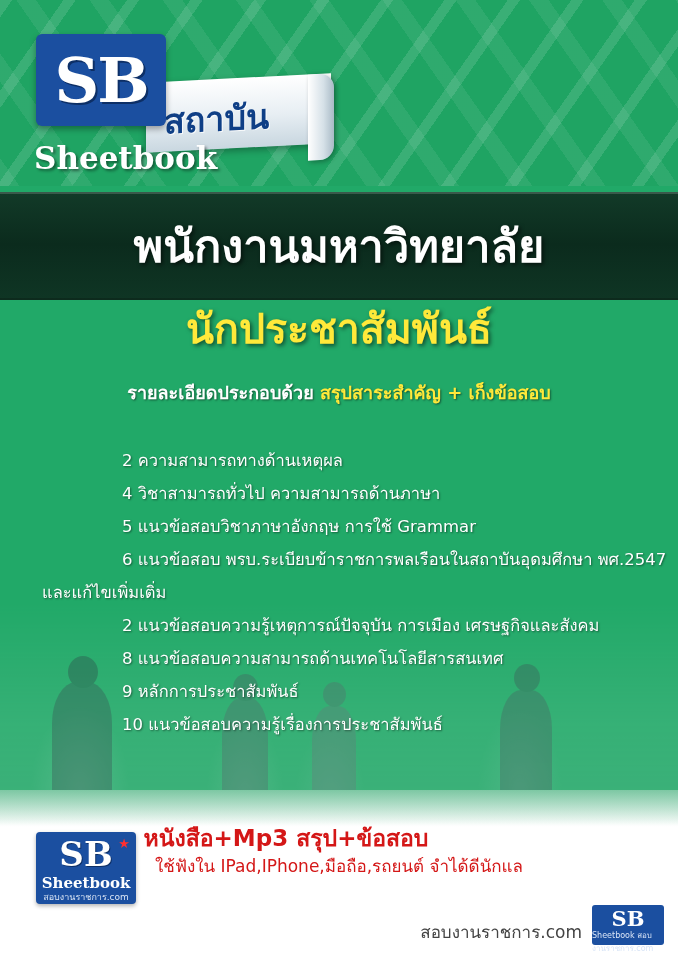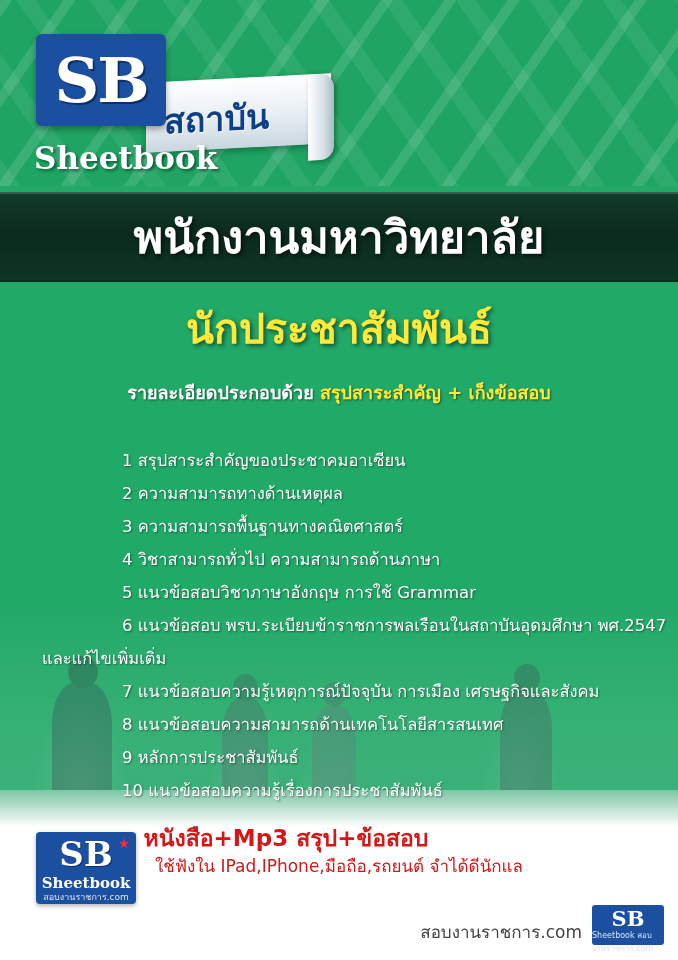--- a/index.html
+++ b/index.html
@@ -92,21 +92,21 @@
   }
   .sheetbook-word {
     position: absolute; left: 34px; top: 140px;
     font-family: "DejaVu Serif", "Liberation Serif", serif;
     font-size: 31px; font-weight: bold; color: #ffffff;
     text-shadow: 2px 2px 3px rgba(0,0,0,0.45);
   }
 
   
   .title-bar {
-    position: absolute; left: 0; top: 192px; width: 678px; height: 90px;
+    position: absolute; left: 0; top: 192px; width: 678px; height: 108px;
     background: linear-gradient(180deg, #123a28 0%, #0b2b1d 48%, #0f3524 100%);
     border-top: 2px solid rgba(255,255,255,0.18);
     border-bottom: 2px solid rgba(0,0,0,0.25);
     display: flex; align-items: center; justify-content: center;
   }
   .title-main {
     font-size: 45px; font-weight: bold; color: #ffffff;
     letter-spacing: 0px;
     text-shadow: 2px 2px 4px rgba(0,0,0,0.6);
     white-space: nowrap;
@@ -227,28 +227,26 @@
     <div class="title-main">พนักงานมหาวิทยาลัย</div>
   </div>
 
   <div class="subtitle">นักประชาสัมพันธ์</div>
 
   <div class="detail-line">
     <span class="detail-white">รายละเอียดประกอบด้วย </span><span class="detail-yellow">สรุปสาระสำคัญ + เก็งข้อสอบ</span>
   </div>
 
   <div class="contents">
-    <div class="c-item">1 สรุปสาระสำคัญของประชาคมอาเซียน</div>
     <div class="c-item">2 ความสามารถทางด้านเหตุผล</div>
-    <div class="c-item">3 ความสามารถพื้นฐานทางคณิตศาสตร์</div>
     <div class="c-item">4 วิชาสามารถทั่วไป ความสามารถด้านภาษา</div>
     <div class="c-item">5 แนวข้อสอบวิชาภาษาอังกฤษ การใช้ Grammar</div>
     <div class="c-item">6 แนวข้อสอบ พรบ.ระเบียบข้าราชการพลเรือนในสถาบันอุดมศึกษา พศ.2547</div>
     <div class="c-item c-cont" style="margin-left:-80px;">และแก้ไขเพิ่มเติ่ม</div>
-    <div class="c-item">7 แนวข้อสอบความรู้เหตุการณ์ปัจจุบัน การเมือง เศรษฐกิจและสังคม</div>
+    <div class="c-item">2 แนวข้อสอบความรู้เหตุการณ์ปัจจุบัน การเมือง เศรษฐกิจและสังคม</div>
     <div class="c-item">8 แนวข้อสอบความสามารถด้านเทคโนโลยีสารสนเทศ</div>
     <div class="c-item">9 หลักการประชาสัมพันธ์</div>
     <div class="c-item">10 แนวข้อสอบความรู้เรื่องการประชาสัมพันธ์</div>
   </div>
 
   <div class="promo-1">หนังสือ+Mp3 สรุป+ข้อสอบ</div>
   <div class="promo-2">ใช้ฟังใน IPad,IPhone,มือถือ,รถยนต์ จำได้ดีนักแล</div>
 
   <div class="sb-small">
     <div class="sb-star">★</div>

